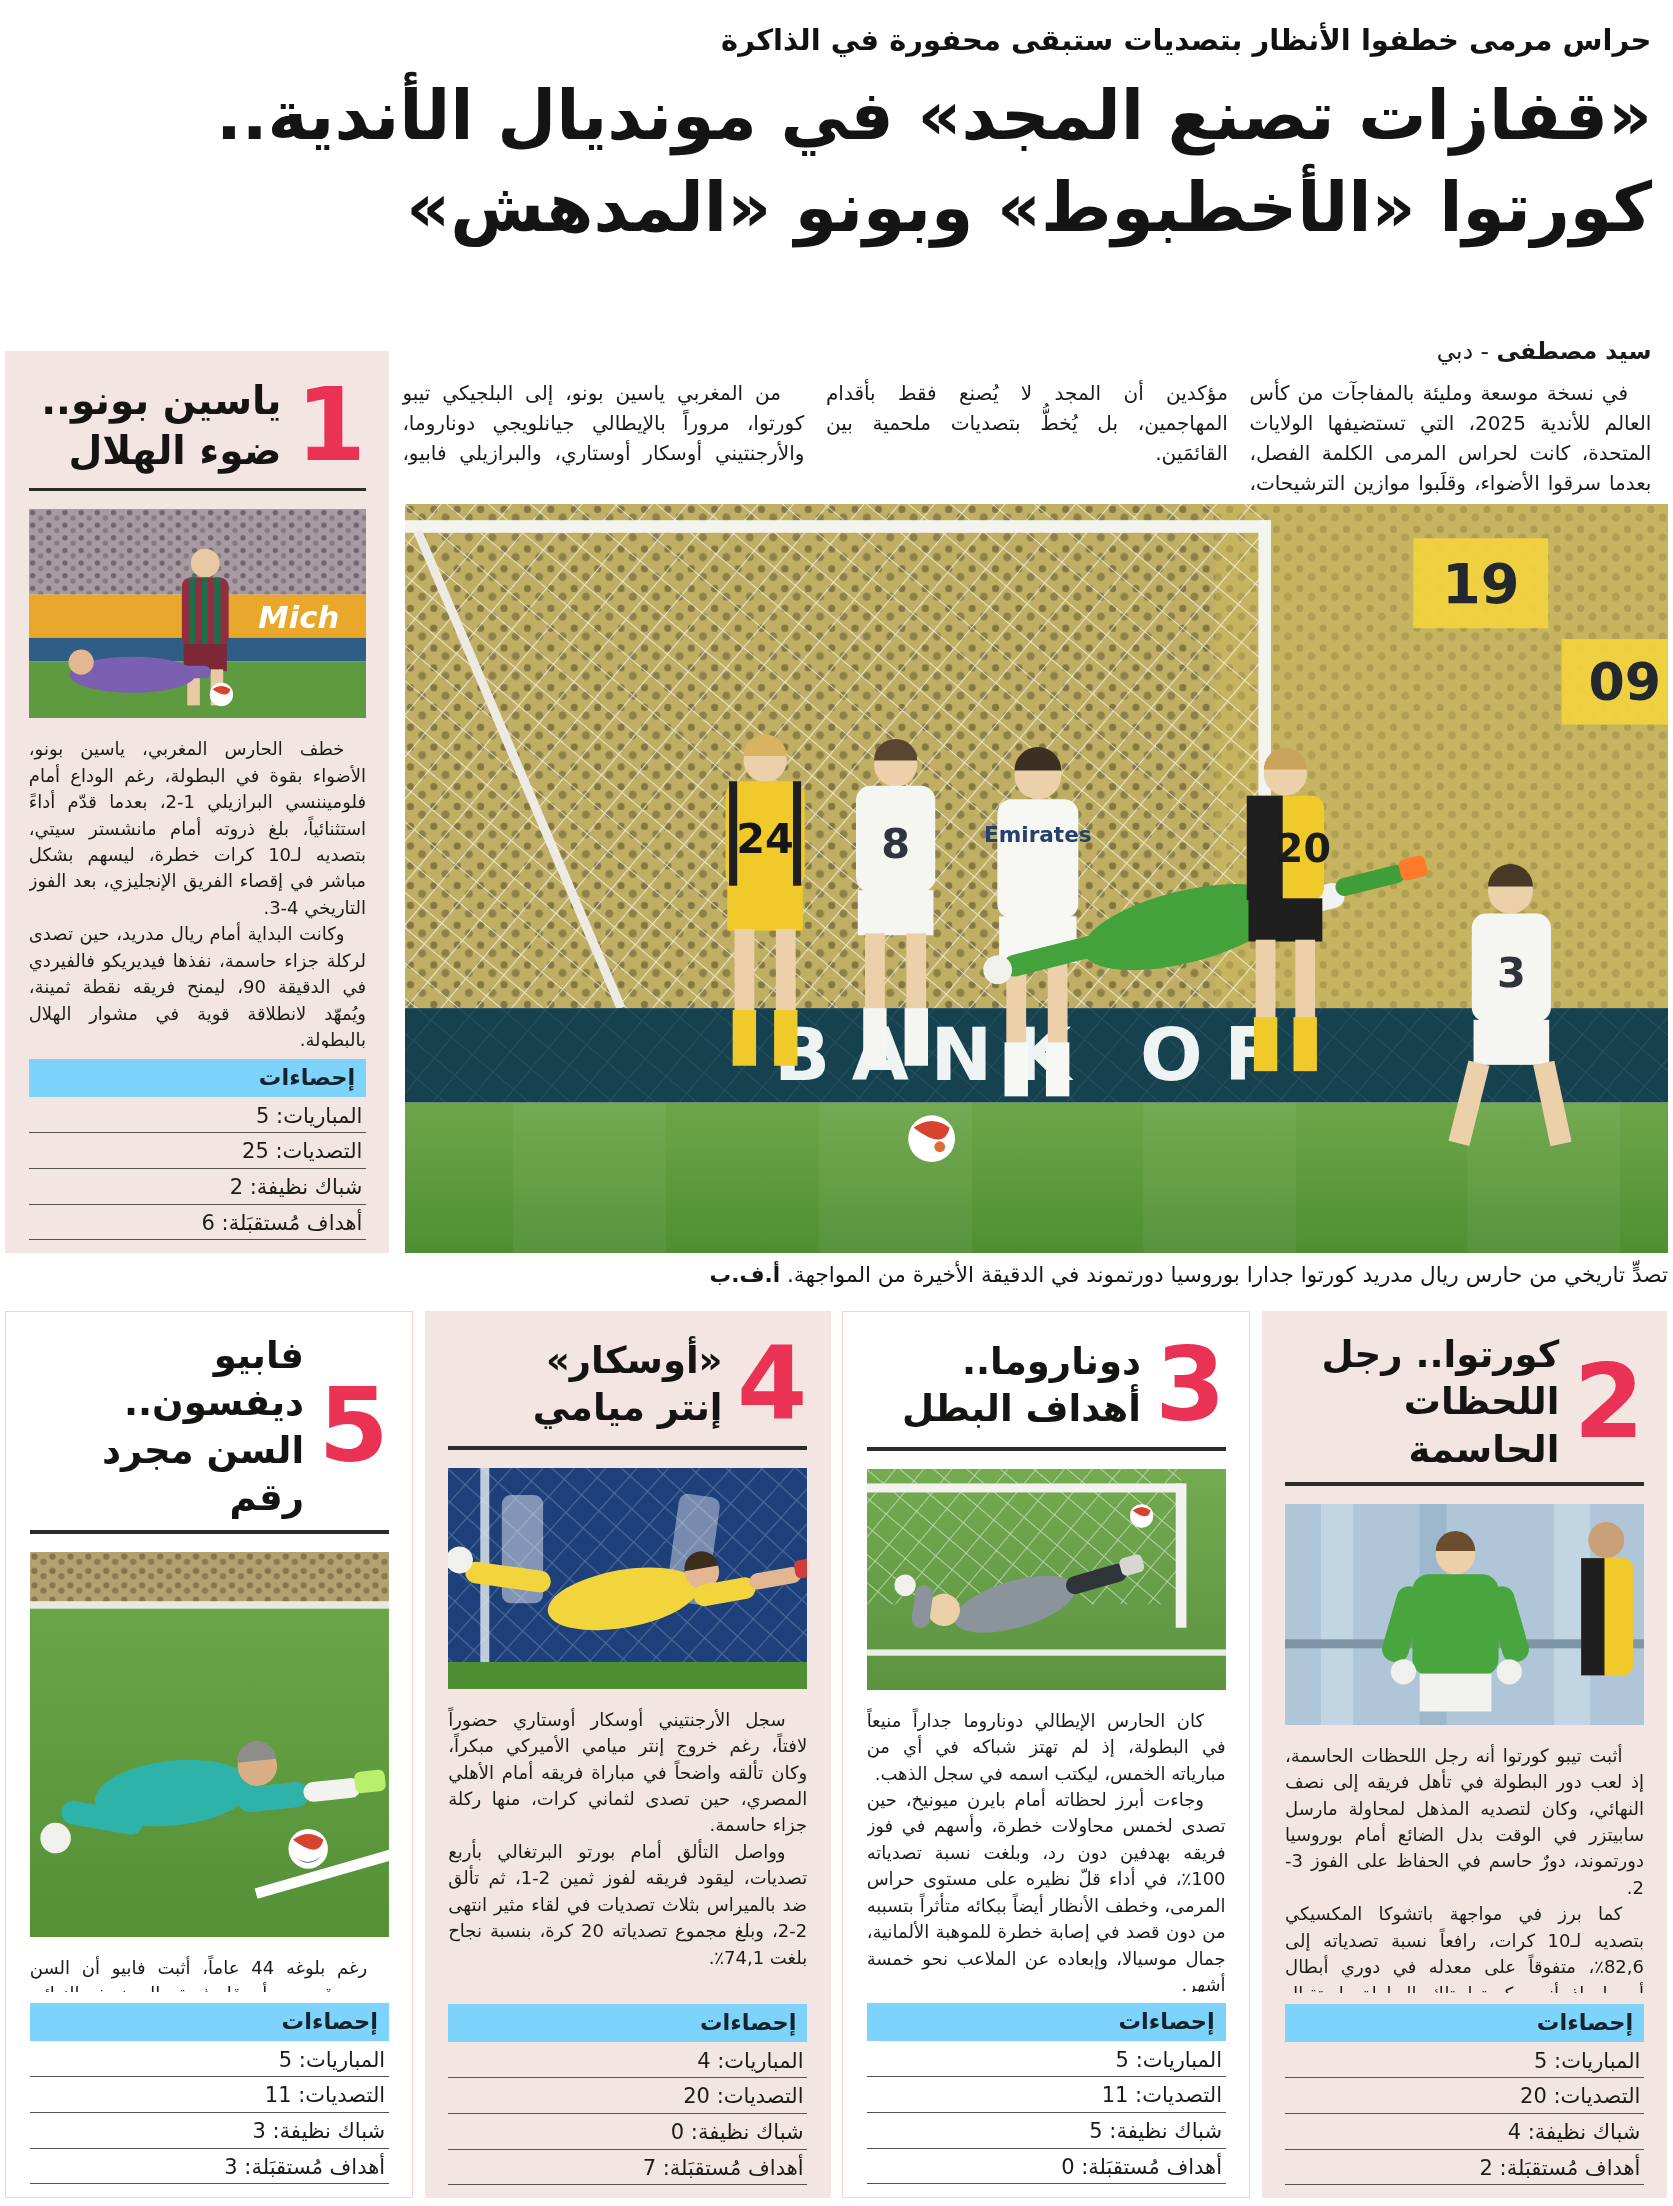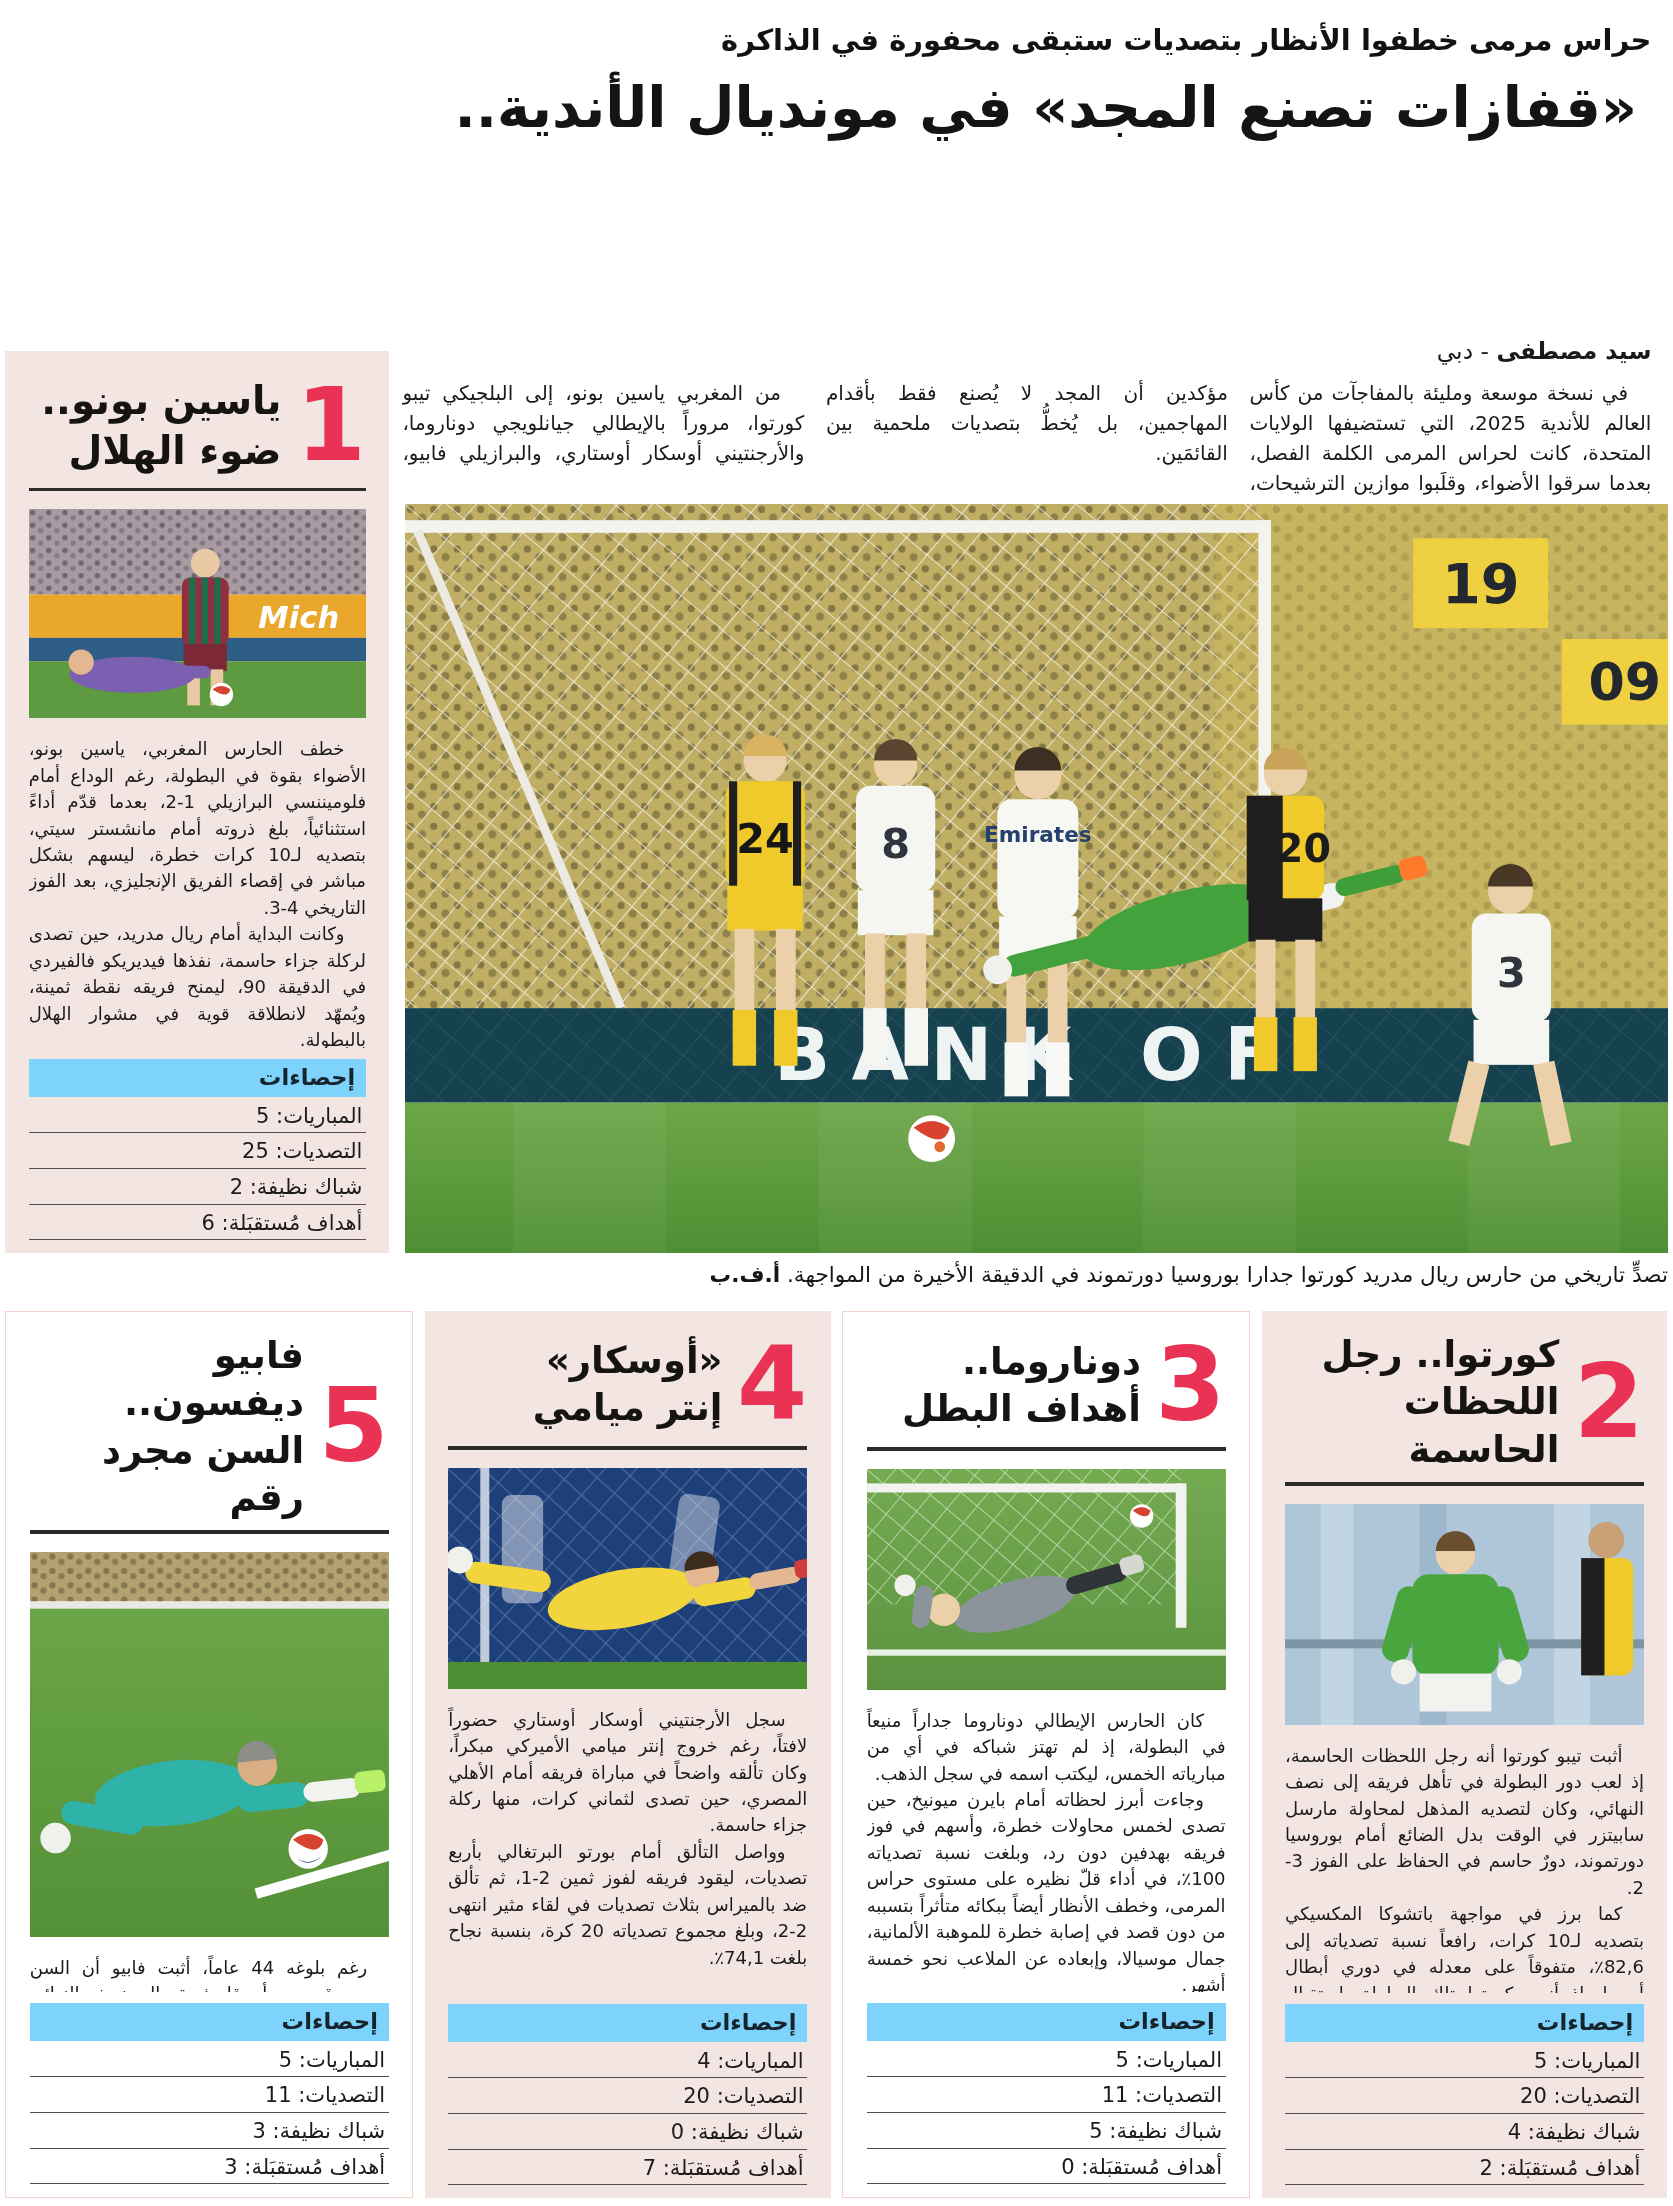--- a/index.html
+++ b/index.html
@@ -1,22 +1,22 @@
 <!DOCTYPE html>
 <html lang="ar" dir="rtl" style="font-size:14.4px"><head>
 <meta charset="utf-8">
 <style>
   * { margin:0; padding:0; box-sizing:border-box; }
   html,body { width:1673px; height:2206px; background:#ffffff; }
   body { position:relative; font-family:"DejaVu Sans", sans-serif; direction:rtl; color:#1d1b1a; overflow:hidden; }
 
   .kicker { position:absolute; top:23.4px; right:21.6px; left:27px; text-align:right;
             font-size:29px; font-weight:bold; color:#121212; }
-  .headline { position:absolute; top:70px; right:36px; left:27px; text-align:right;
-              font-size:56px; font-weight:bold; line-height:1.35; letter-spacing:-0.9px; color:#141414; }
+  .headline { position:absolute; top:70px; right:21px; left:27px; text-align:right;
+              font-size:68px; font-weight:bold; line-height:1.35; letter-spacing:-0.9px; color:#141414; }
 
   .byline { position:absolute; top:337px; right:21.6px; font-size:23.4px; color:#1a1a1a; }
   .byline .name { font-weight:bold; }
 
   .intro { position:absolute; top:378px; right:21.6px; width:1249px; height:133px;
            column-count:3; column-gap:21.6px; column-fill:auto;
            font-size:20px; line-height:1.5; text-align:justify; overflow:hidden; color:#1d1b1a; }
   .intro p { text-indent:23.4px; }
 
   
@@ -58,20 +58,21 @@
   .bpanel { flex:1 1 0; padding:20px 23.4px 12.6px; overflow:hidden; }
 
   text { font-family:"DejaVu Sans", sans-serif; }
 </style>
 </head>
 <body>
 
 <div class="kicker">حراس مرمى خطفوا الأنظار بتصديات ستبقى محفورة في الذاكرة</div>
 <h1 class="headline">
   <span>«قفازات تصنع المجد» في مونديال الأندية..</span><br>
+  <span>كورتوا «الأخطبوط» وبونو «المدهش»</span>
 </h1>
 
 <div class="byline">
   <span class="name">سيد مصطفى</span>
   <span>- دبي</span>
 </div>
 
 <div class="intro">
   <p>في نسخة موسعة ومليئة بالمفاجآت من كأس العالم للأندية 2025، التي تستضيفها الولايات المتحدة، كانت لحراس المرمى الكلمة الفصل، بعدما سرقوا الأضواء، وقلَبوا موازين الترشيحات، مؤكدين أن المجد لا يُصنع فقط بأقدام المهاجمين، بل يُخطُّ بتصديات ملحمية بين القائمَين.</p>
   <p>من المغربي ياسين بونو، إلى البلجيكي تيبو كورتوا، مروراً بالإيطالي جيانلويجي دوناروما، والأرجنتيني أوسكار أوستاري، والبرازيلي فابيو، ارتسمت ملامح الإثارة بفضل حضور ذهني استثنائي ولحظات حاسمة غيّرت مصير المباريات.</p>

